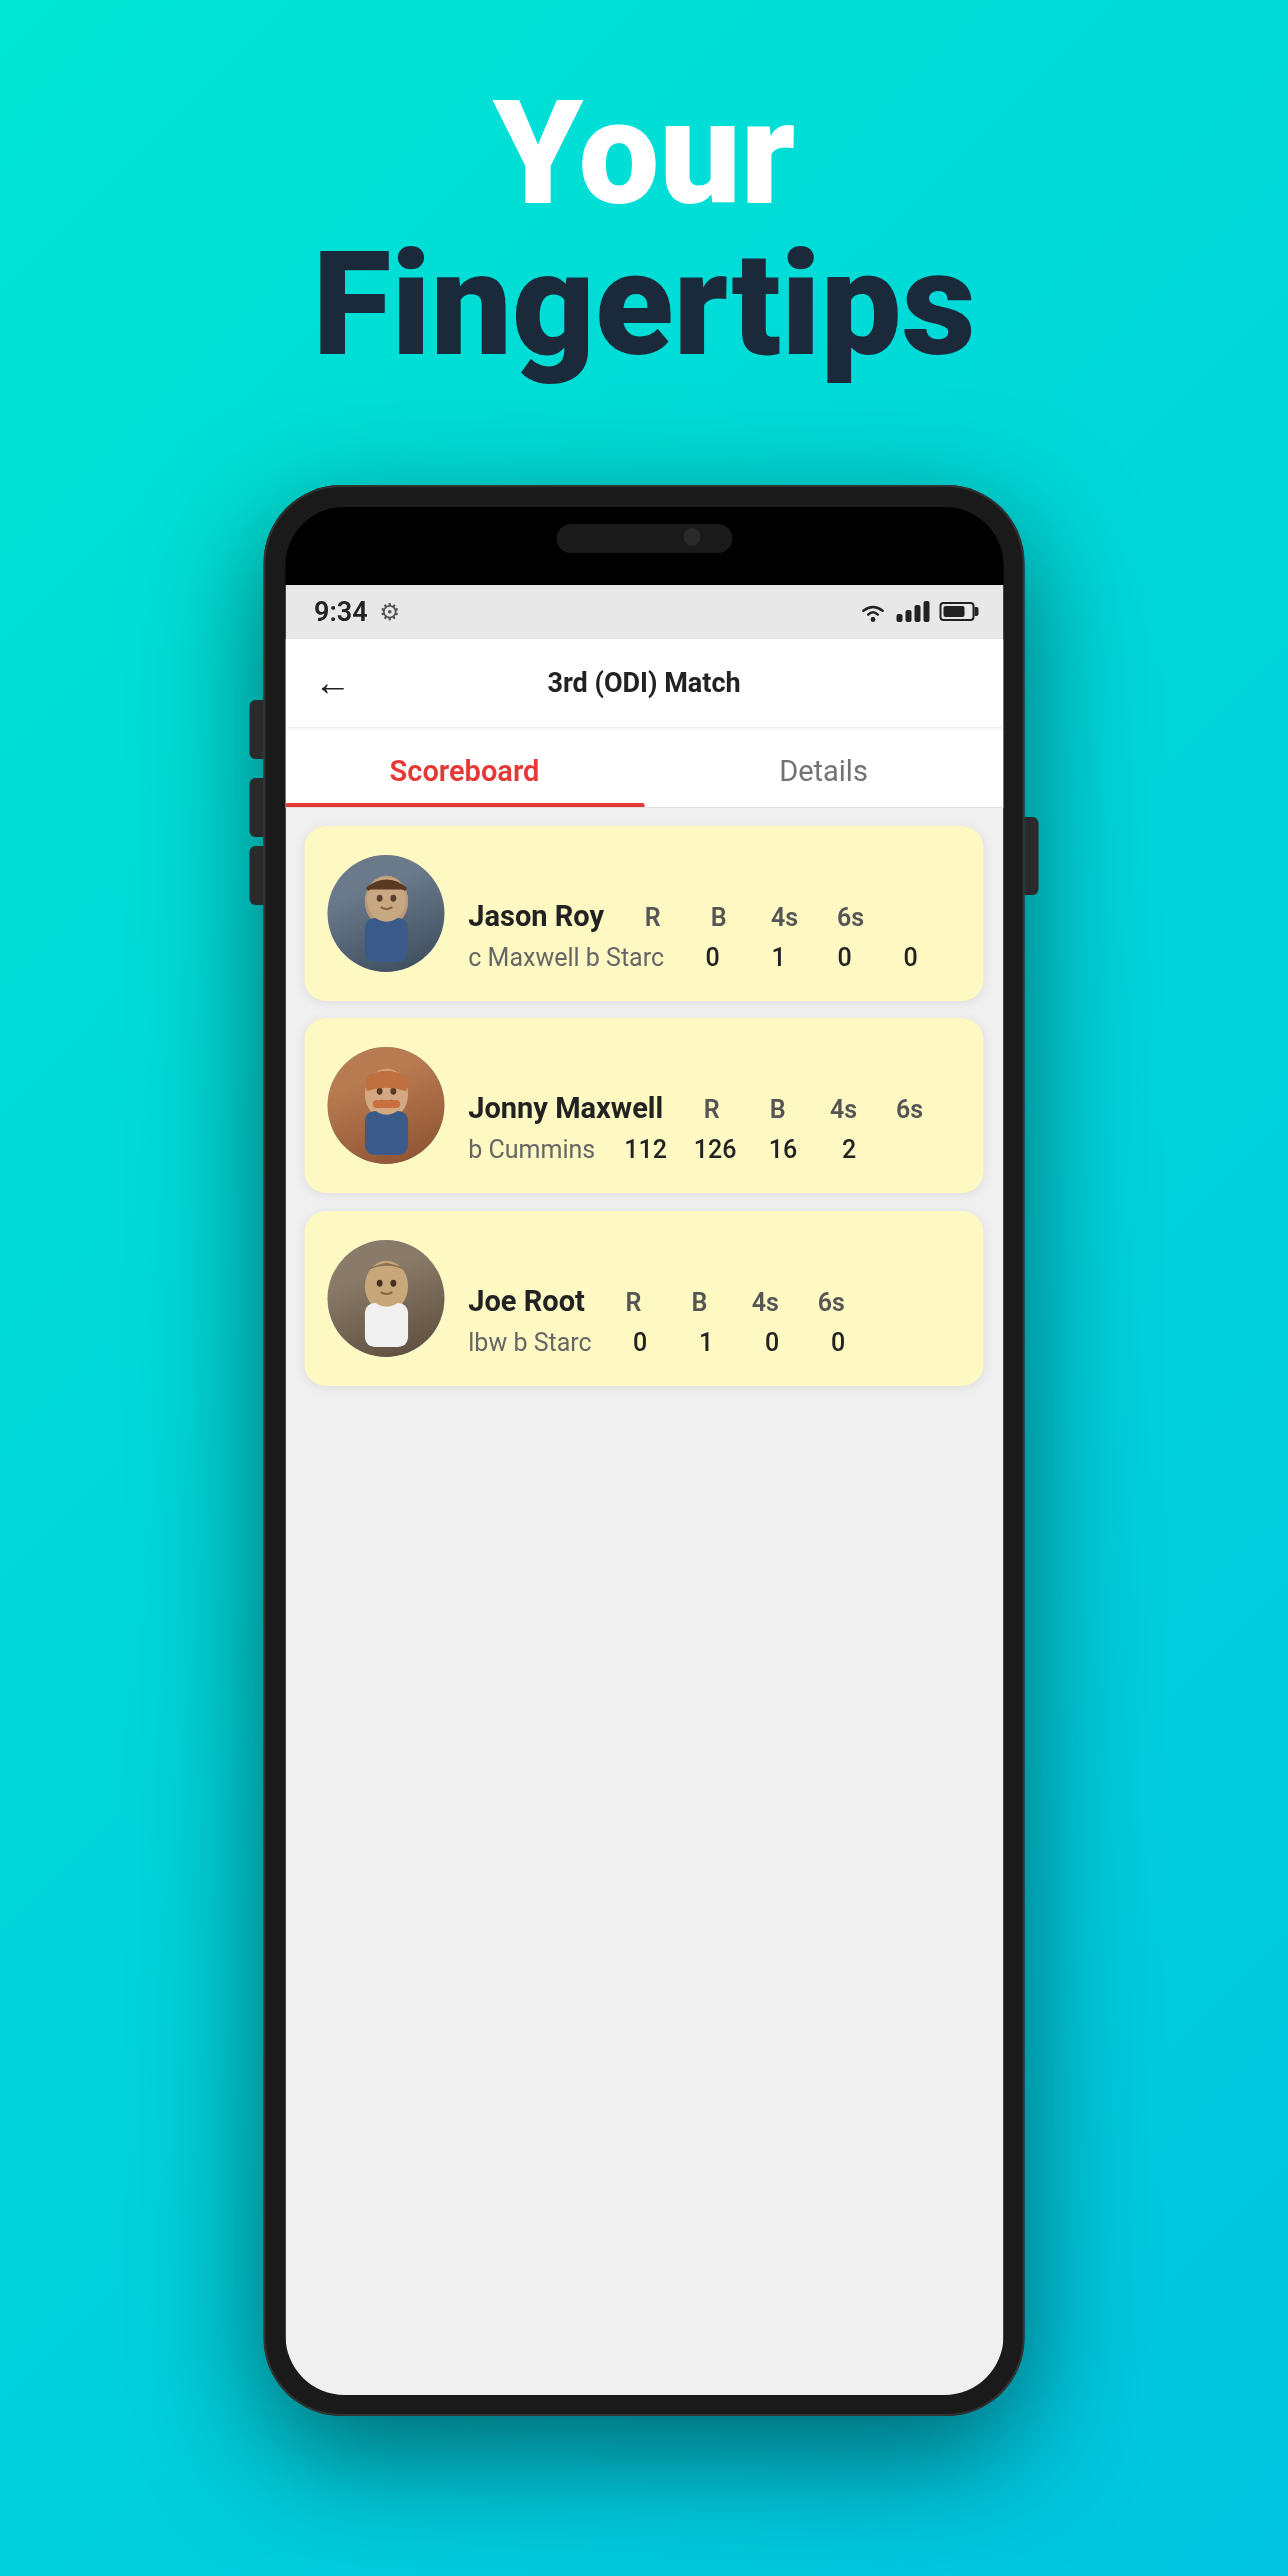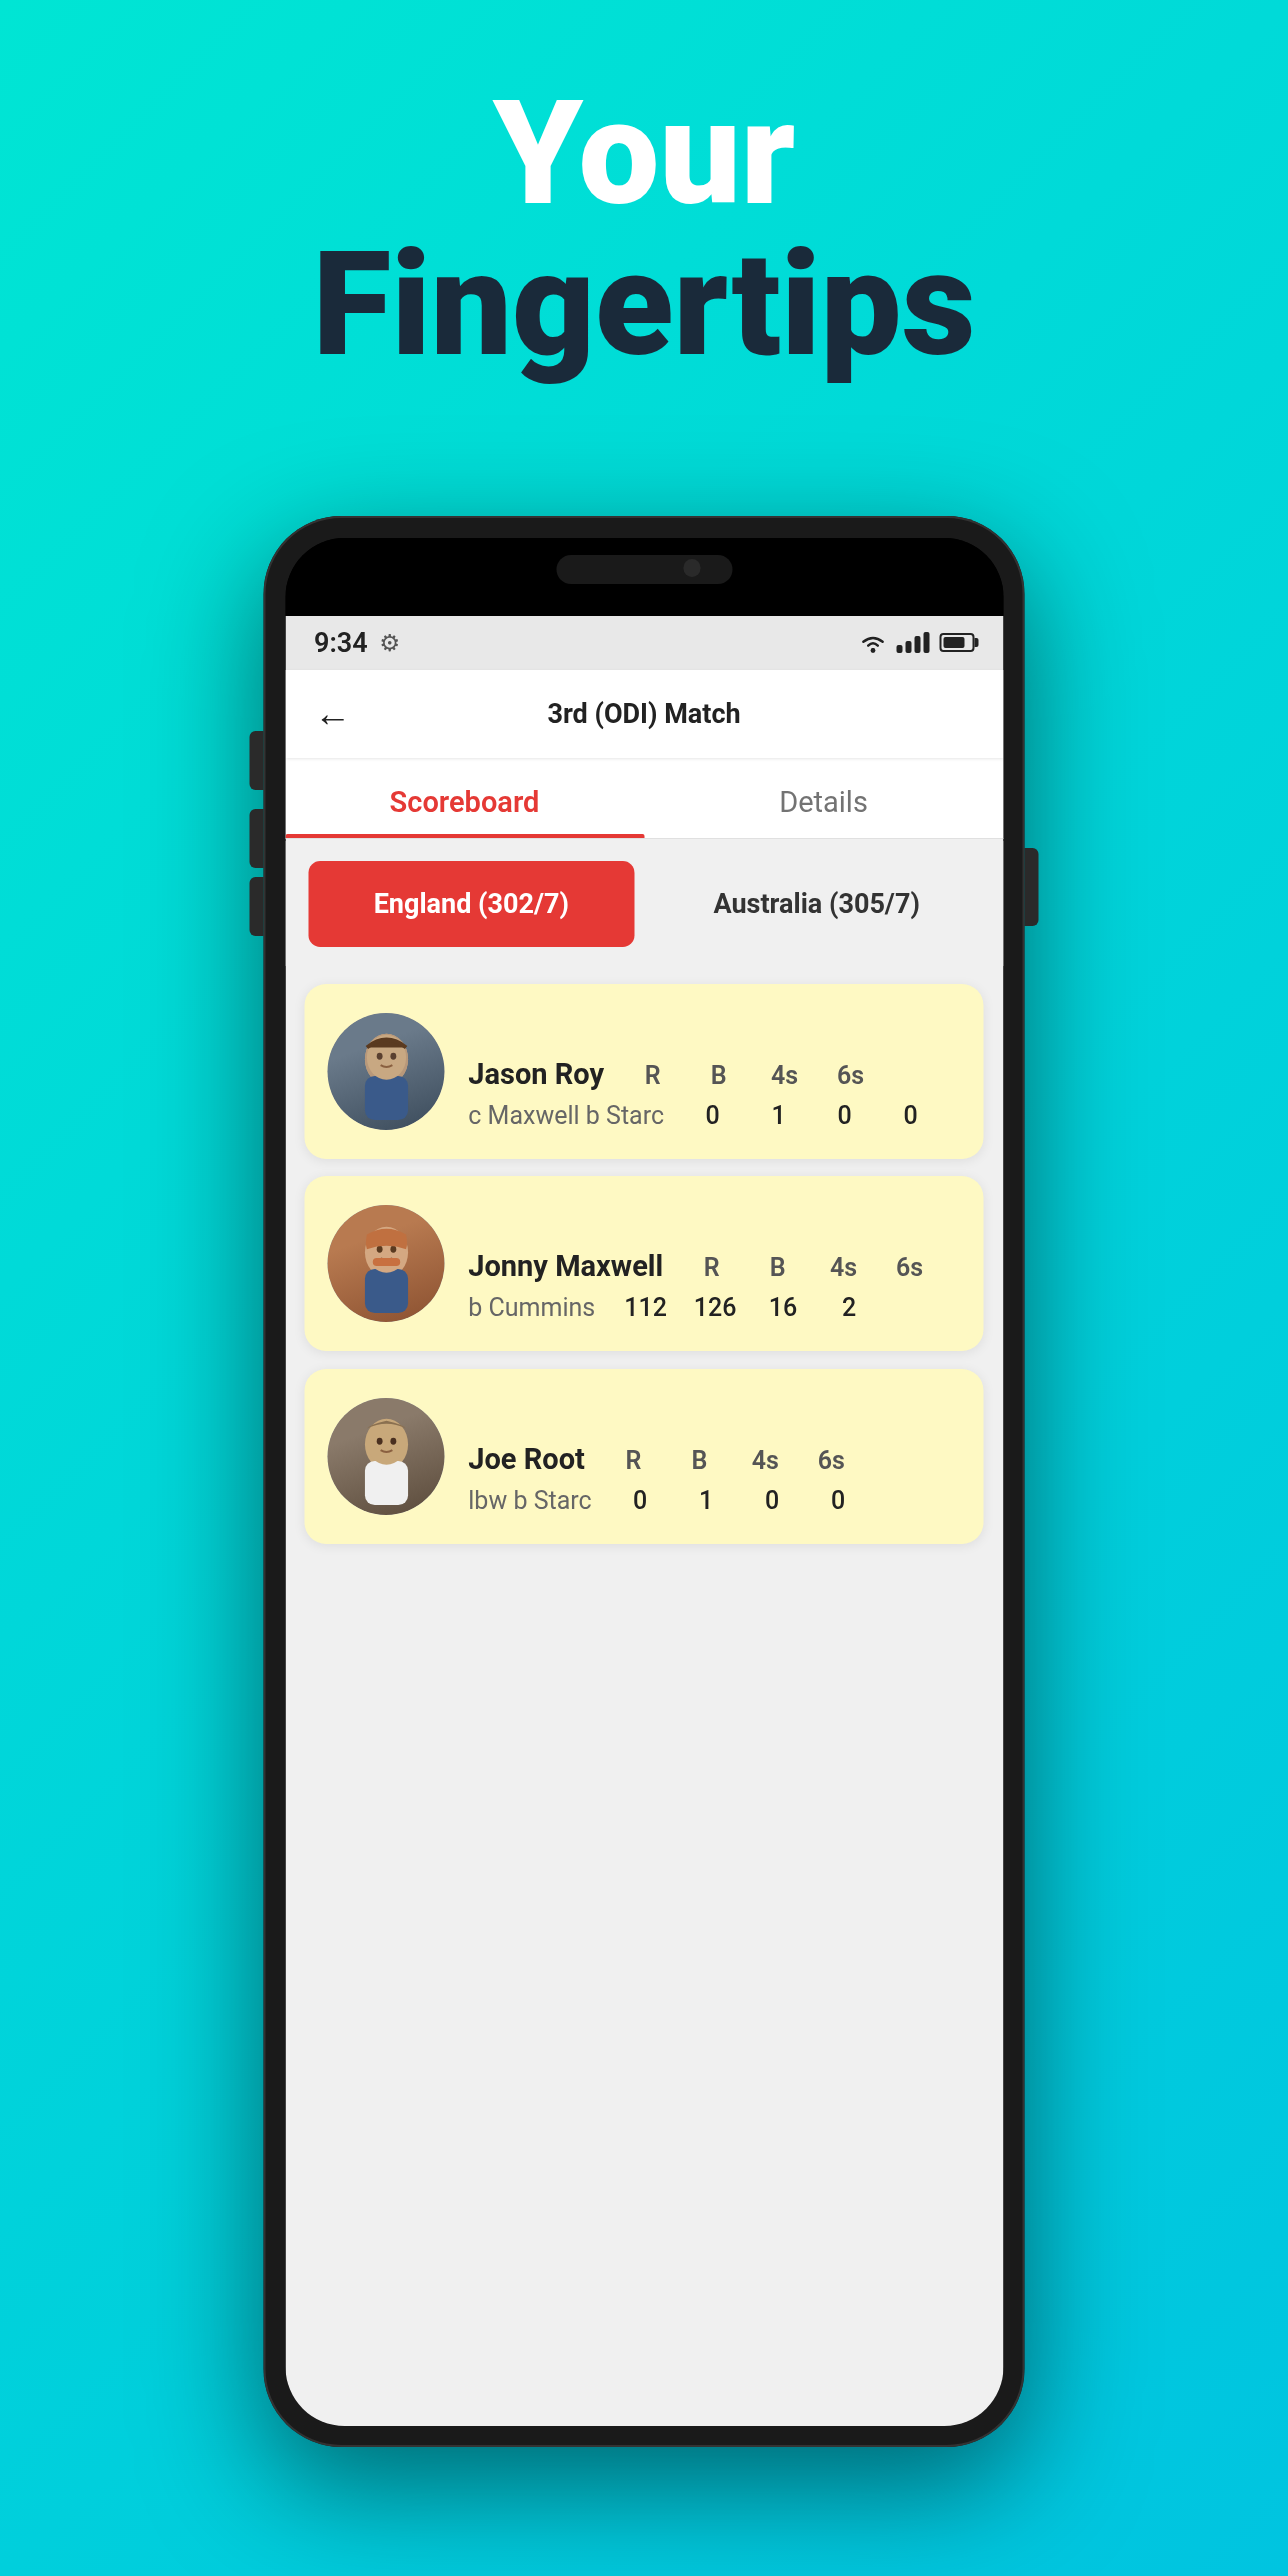--- a/index.html
+++ b/index.html
@@ -27,21 +27,21 @@
       color: #1a2a3a;
       line-height: 1.05;
       display: block;
     }
 
     
     .phone-container {
       position: absolute;
       left: 50%;
       transform: translateX(-50%);
-      top: 516px;
+      top: 485px;
       width: 761px;
     }
 
     .phone-shell {
       width: 761px;
       background: #1a1a1a;
       border-radius: 78px;
       padding: 21.5px;
       box-shadow: 0 39px 117px rgba(0,0,0,0.5), inset 0 0 0 2px #333;
       position: relative;
@@ -436,28 +436,20 @@
 
         <div class="tabs-container">
           <div class="tab active">
             <span>Scoreboard</span>
           </div>
           <div class="tab">
             <span>Details</span>
           </div>
         </div>
 
-        <div class="team-selector">
-          <div class="team-btn active">
-            <span>England (302/7)</span>
-          </div>
-          <div class="team-btn inactive">
-            <span>Australia (305/7)</span>
-          </div>
-        </div>
 
         <div class="player-card">
           <div class="player-avatar">
             <div class="avatar-placeholder avatar-jason">
 
               <svg width="98" height="98" viewBox="0 0 100 100">
                 <ellipse cx="50" cy="38" rx="22" ry="26" fill="#c8a882"></ellipse>
                 <ellipse cx="50" cy="38" rx="22" ry="26" fill="#b8987a"></ellipse>
                 <rect x="28" y="55" width="44" height="45" rx="10" fill="#3a5a8a"></rect>
                 <ellipse cx="50" cy="36" rx="20" ry="23" fill="#c8a882"></ellipse>

